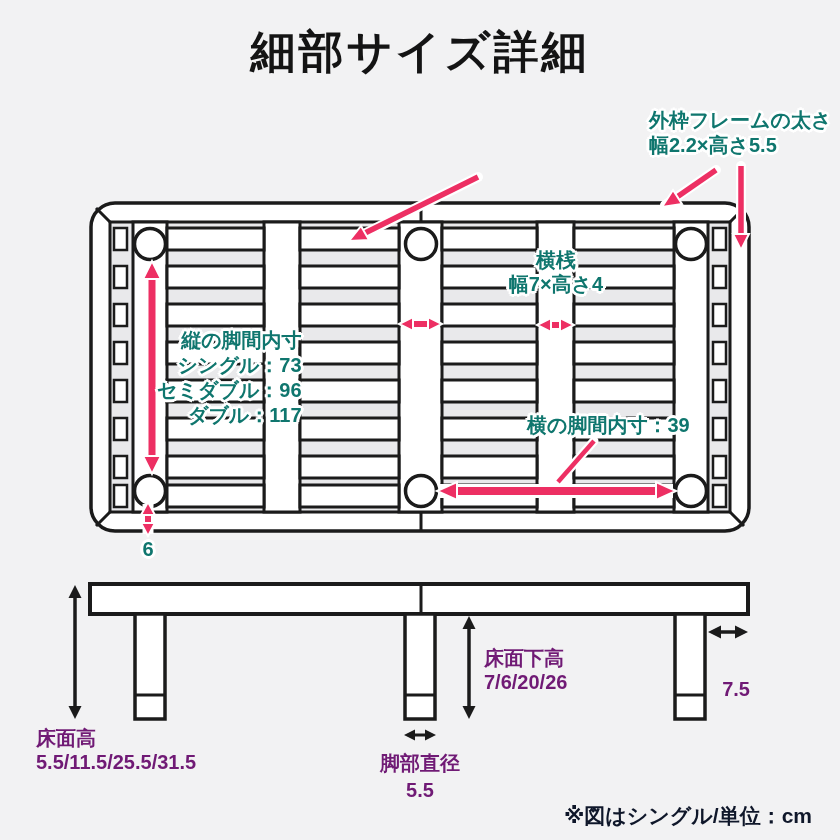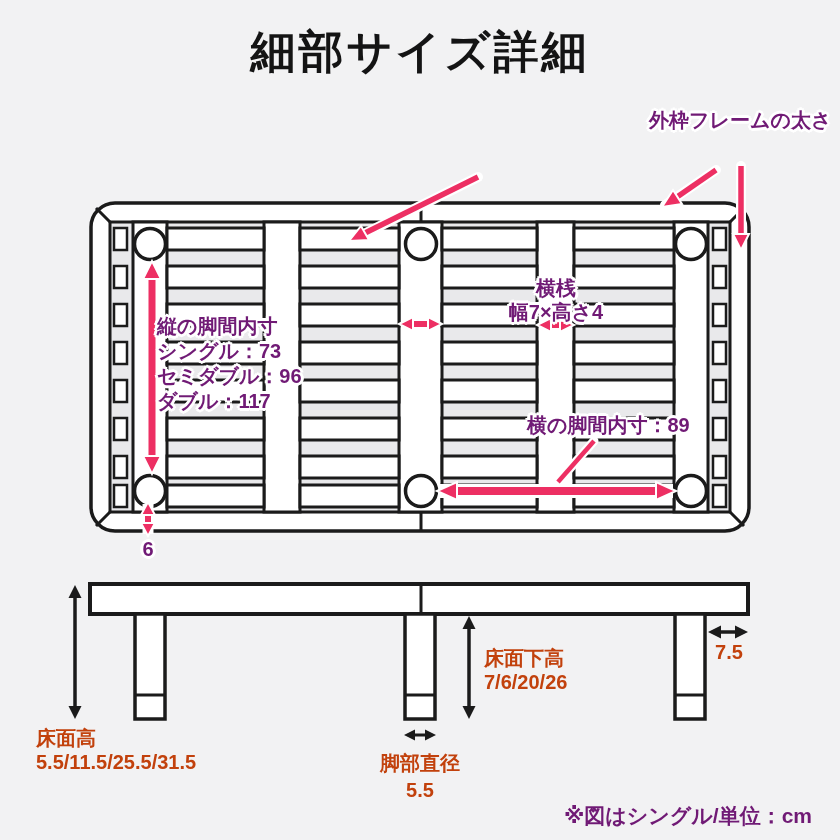--- a/index.html
+++ b/index.html
@@ -7,28 +7,28 @@
     position:relative;width:840px;height:840px;background:#f2f2f3;overflow:hidden;
     font-family:"Liberation Sans","DejaVu Sans",sans-serif;
   }
   .stage svg.diagram{position:absolute;left:0;top:0;}
   .page-title{
     position:absolute;top:22px;left:0;right:0;text-align:center;
     font-size:45px;font-weight:900;color:#141414;letter-spacing:3px;
   }
   .lbl{position:absolute;font-weight:bold;font-size:20px;line-height:25px;white-space:nowrap;}
   .pink{
-    color:#701a75;
+    color:#0f766e;
     text-shadow:-2px -2px 0 #fff,-2px 0 0 #fff,-2px 2px 0 #fff,0 -2px 0 #fff,
                  0 2px 0 #fff,2px -2px 0 #fff,2px 0 0 #fff,2px 2px 0 #fff,
                  -3px 0 0 #fff,3px 0 0 #fff,0 3px 0 #fff,0 -3px 0 #fff;
   }
-  .black{color:#c2410c;}
+  .black{color:#701a75;}
   .center{text-align:center;}
-  .footnote{position:absolute;right:28px;top:802px;font-size:21px;font-weight:bold;color:#701a75;}
+  .footnote{position:absolute;right:28px;top:802px;font-size:21px;font-weight:bold;color:#0f172a;}
 </style>
 </head>
 <body>
 
 <div class="stage">
 
   <svg class="diagram" width="840" height="840" viewBox="0 0 840 840">
 
     <g stroke="#1b1b1b" fill="none">
 
@@ -219,50 +219,51 @@
     </g>
   </svg>
 
   <div class="page-title">細部サイズ詳細</div>
 
   <div class="lbl pink center" style="left:395px;top:130px;width:250px;">
   </div>
 
   <div class="lbl pink" style="left:649px;top:108px;">
     <div>外枠フレームの太さ</div>
-  </div>
-
-  <div class="lbl pink" style="left:157px;top:314px;">
+    <div>幅2.2×高さ5.5</div>
+  </div>
+
+  <div class="lbl pink" style="left:157px;top:328px;text-align:right;">
     <div>縦の脚間内寸</div>
     <div>シングル：73</div>
     <div>セミダブル：96</div>
     <div>ダブル：117</div>
   </div>
 
 
-  <div class="lbl pink center" style="left:481px;top:276px;width:150px;line-height:24px;">
+  <div class="lbl pink center" style="left:481px;top:248px;width:150px;line-height:24px;">
     <div>横桟</div>
     <div>幅7×高さ4</div>
   </div>
 
-  <div class="lbl pink" style="left:527px;top:413px;">横の脚間内寸：89</div>
+  <div class="lbl pink" style="left:527px;top:413px;">横の脚間内寸：39</div>
 
   <div class="lbl pink center" style="left:134px;top:537px;width:28px;">6</div>
 
   <div class="lbl black" style="left:36px;top:726px;line-height:24px;">
     <div>床面高</div>
     <div>5.5/11.5/25.5/31.5</div>
   </div>
 
   <div class="lbl black" style="left:484px;top:646px;line-height:24px;">
     <div>床面下高</div>
     <div>7/6/20/26</div>
   </div>
 
-  <div class="lbl black center" style="left:708px;top:640px;width:42px;">7.5</div>
+  <div class="lbl black center" style="left:708px;top:677px;width:42px;text-align:right;">7.5</div>
 
   <div class="lbl black center" style="left:360px;top:750px;width:120px;line-height:27px;">
     <div>脚部直径</div>
     <div>5.5</div>
   </div>
 
   <div class="footnote">※図はシングル/単位：cm</div>
 
 </div>
 

